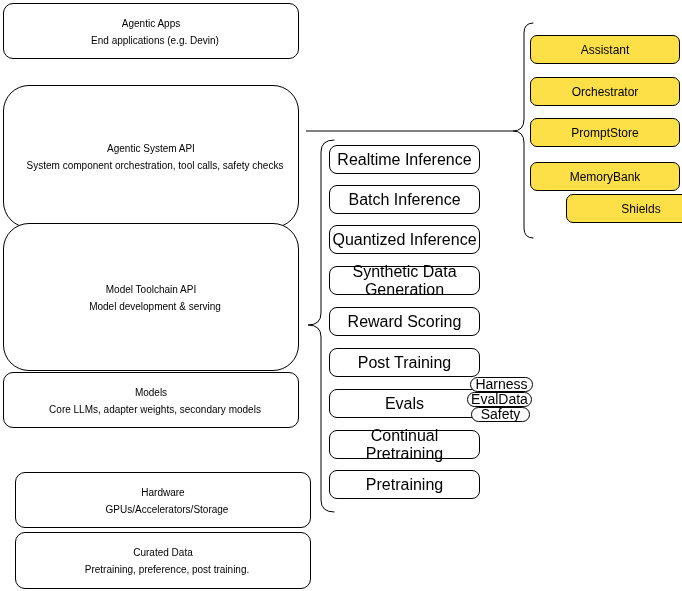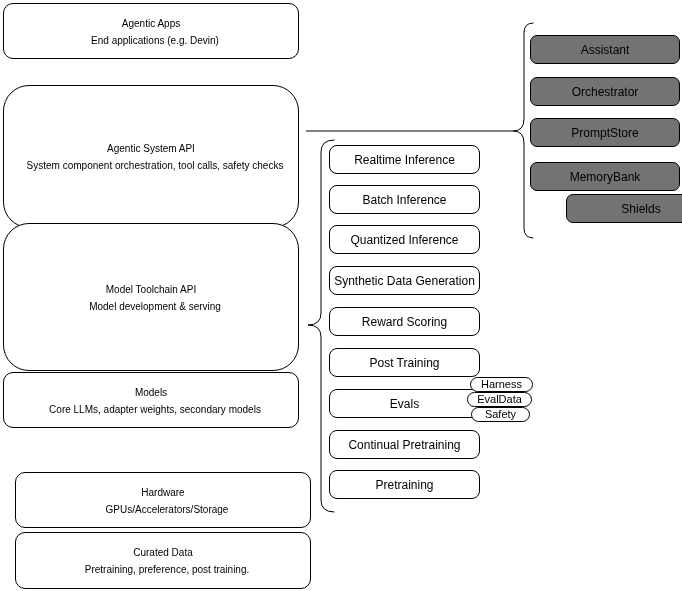--- a/index.html
+++ b/index.html
@@ -14,37 +14,37 @@
     box-sizing:border-box;text-align:center;gap:4px;
   }
   .ltitle{font-size:10px;line-height:15px;}
   .lsub{font-size:10px;line-height:12px;padding-left:8px;}
 
   
   .mbox{
     position:absolute;left:329px;width:151px;height:29px;
     background:#fff;border:1px solid #000;border-radius:8px;
     display:flex;align-items:center;justify-content:center;
-    box-sizing:border-box;font-size:12px;text-align:center;
+    box-sizing:border-box;font-size:16px;text-align:center;
   }
 
   
   .rbox{
     position:absolute;left:530px;width:150px;height:29px;
-    background:#737373;border:1px solid #000;border-radius:7px;
+    background:#fde047;border:1px solid #000;border-radius:7px;
     display:flex;align-items:center;justify-content:center;
     box-sizing:border-box;font-size:12px;text-align:center;
   }
 
   
   .pill{
     position:absolute;height:15px;
     background:#fff;border:1px solid #000;border-radius:8px;
     display:flex;align-items:center;justify-content:center;
-    box-sizing:border-box;font-size:11px;line-height:13px;
+    box-sizing:border-box;font-size:14px;line-height:13px;
     z-index:5;
   }
 
   .r10{border-radius:10px;}
   .r26{border-radius:26px;}
 
   svg.overlay{position:absolute;left:0;top:0;width:682px;height:591px;pointer-events:none;}
 </style>
 </head>
 <body>

